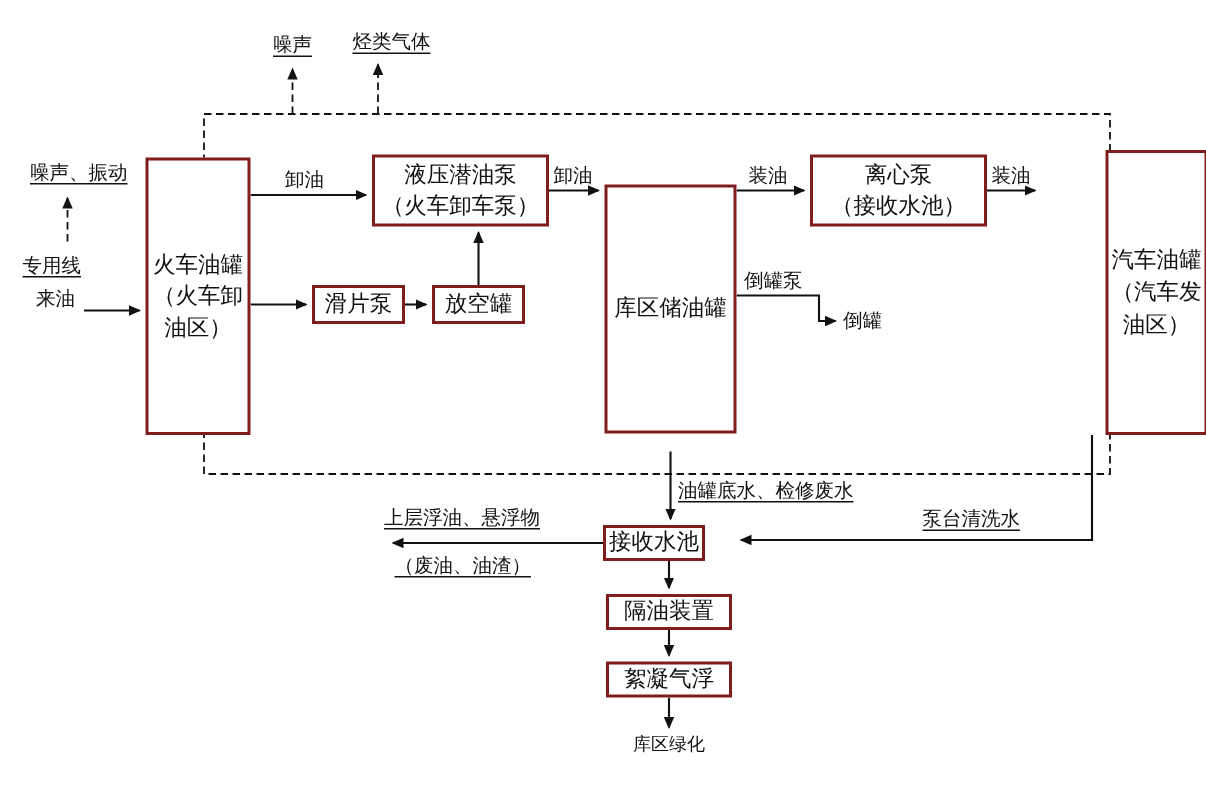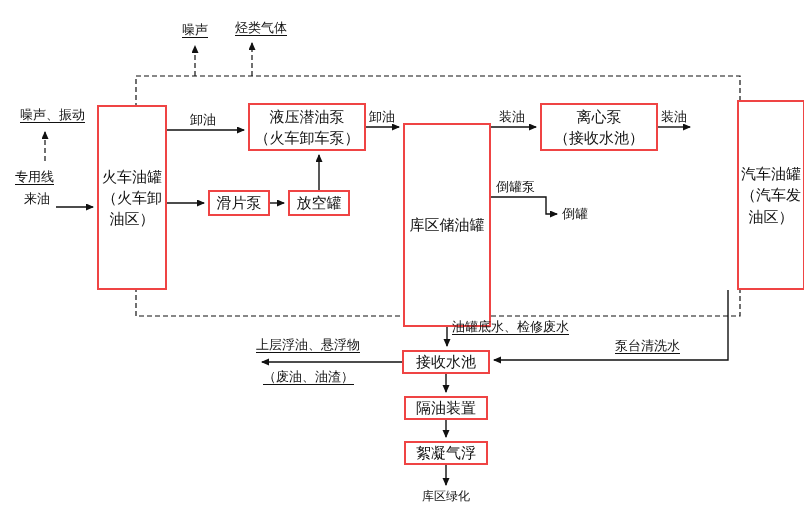--- a/index.html
+++ b/index.html
@@ -13,21 +13,21 @@
     overflow: hidden;
   }
   #flow-svg {
     position: absolute;
     left: 0; top: 0;
     z-index: 1;
   }
   .box {
     position: absolute;
     box-sizing: border-box;
-    border: 2px solid #ef4444;
+    border: 2px solid #7f1d1d;
     background: #ffffff;
     z-index: 2;
     display: flex;
     align-items: center;
     justify-content: center;
     text-align: center;
     font-size: 15px;
     line-height: 1.42;
   }
   .box .box-label { white-space: pre-line; }
@@ -91,36 +91,36 @@
   </div>
 
   <div class="box" style="left:208px; top:190px; width:62px; height:26px;">
     <span class="box-label">滑片泵</span>
   </div>
 
   <div class="box" style="left:288px; top:190px; width:62px; height:26px;">
     <span class="box-label">放空罐</span>
   </div>
 
-  <div class="box" style="left:403px; top:123px; width:88px; height:204px;">
+  <div class="box" style="left:403px; top:123px; width:88px; height:166px;">
     <span class="box-label">库区储油罐</span>
   </div>
 
   <div class="box" style="left:540px; top:103px; width:118px; height:48px;">
     <span class="box-label">离心泵
 （接收水池）</span>
   </div>
 
   <div class="box" style="left:694px; top:100px; width:68px; height:190px;margin-left:43px;">
     <span class="box-label">汽车油罐
 （汽车发
 油区）</span>
   </div>
 
-  <div class="box" style="left:402px; top:350px; width:88px; height:24px;">
+  <div class="box" style="left:402px; top:350px; width:68px; height:24px;">
     <span class="box-label">接收水池</span>
   </div>
 
   <div class="box" style="left:404px; top:396px; width:84px; height:24px;">
     <span class="box-label">隔油装置</span>
   </div>
 
   <div class="box" style="left:404px; top:441px; width:84px; height:24px;">
     <span class="box-label">絮凝气浮</span>
   </div>

